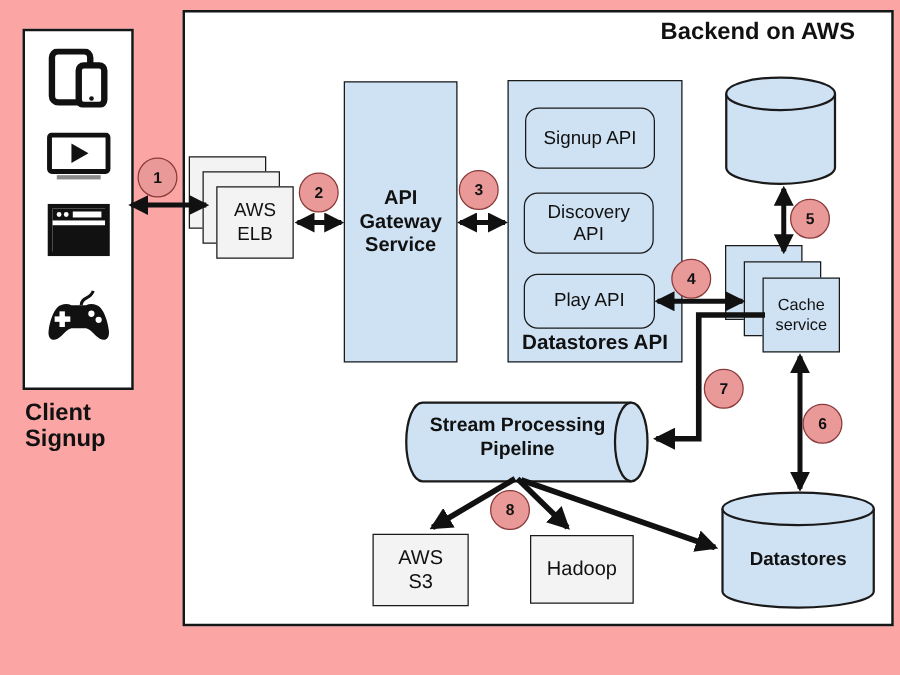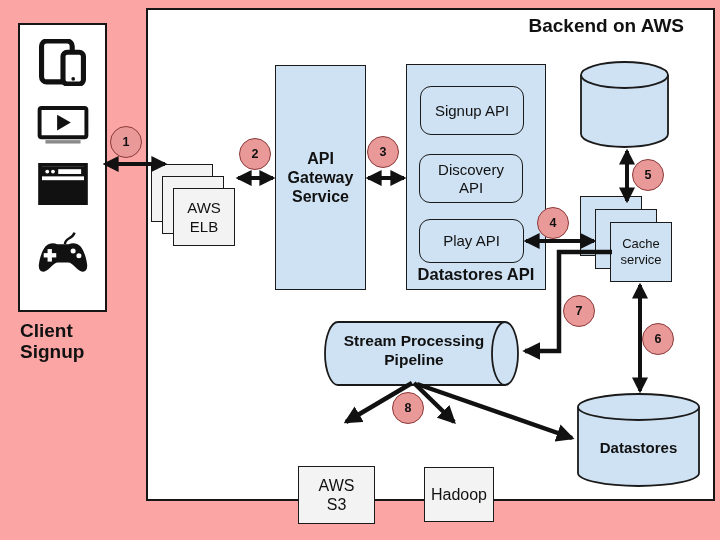--- a/index.html
+++ b/index.html
@@ -26,21 +26,21 @@
     left:20px;top:320px;width:110px;font-size:19px;font-weight:bold;
     line-height:21px;white-space:pre-line;z-index:2;
   }
   .icon{left:50%;transform:translateX(-50%);}
   
   .node{
     box-sizing:border-box;border:1.6px solid #1a1a1a;
     display:flex;align-items:center;justify-content:center;z-index:1;
   }
   .blue{background:var(--node-blue,#cfe2f3);}
-  .gray{background:var(--box-gray,#f3f3f3);margin-top:39px;}
+  .gray{background:var(--box-gray,#f3f3f3);}
   .stack{z-index:1;}
   .elb1{left:151px;top:125px;width:62px;height:58px;}
   .elb2{left:162px;top:137px;width:62px;height:58px;}
   .elb3{left:173px;top:149px;width:62px;height:58px;font-size:15px;line-height:19px;}
   .gateway{left:275px;top:65px;width:91px;height:225px;font-size:16px;font-weight:bold;line-height:19px;}
   .appapi{left:406px;top:64px;width:140px;height:226px;z-index:1;}
   .api-item{
     position:absolute;box-sizing:border-box;border:1.6px solid #1a1a1a;border-radius:11px;
     display:flex;align-items:center;justify-content:center;
     font-size:15px;line-height:18px;background:var(--node-blue,#cfe2f3);
@@ -49,21 +49,21 @@
   .discovery{left:12px;top:89px;width:104px;height:49px;}
   .play{left:12px;top:154px;width:105px;height:44px;}
   .appapi-label{
     position:absolute;left:0;bottom:5px;width:100%;text-align:center;
     font-size:16.5px;font-weight:bold;
   }
   .ms1{left:580px;top:196px;width:62px;height:60px;}
   .ms2{left:595px;top:209px;width:62px;height:60px;}
   .ms3{left:610px;top:222px;width:62px;height:60px;font-size:13px;line-height:16px;}
   .s3box{left:298px;top:427px;width:77px;height:58px;font-size:16px;line-height:19px;}
-  .hadoopbox{left:424px;top:428px;width:70px;height:55px;font-size:16px;line-height:19px;}
+  .hadoopbox{left:424px;top:428px;width:83px;height:55px;font-size:16px;line-height:19px;}
   
   .cyl-label{z-index:4;font-weight:bold;}
   .cache-label{left:581px;top:98px;width:87px;font-size:19px;}
   .datastores-label{left:578px;top:439px;width:121px;font-size:15px;}
   .pipeline-label{left:328px;top:331px;width:172px;font-size:15.5px;line-height:19px;}
   
   .overlay{position:absolute;left:0;top:0;z-index:3;pointer-events:none;}
   
   .badge{
     position:absolute;width:32px;height:32px;border-radius:50%;

